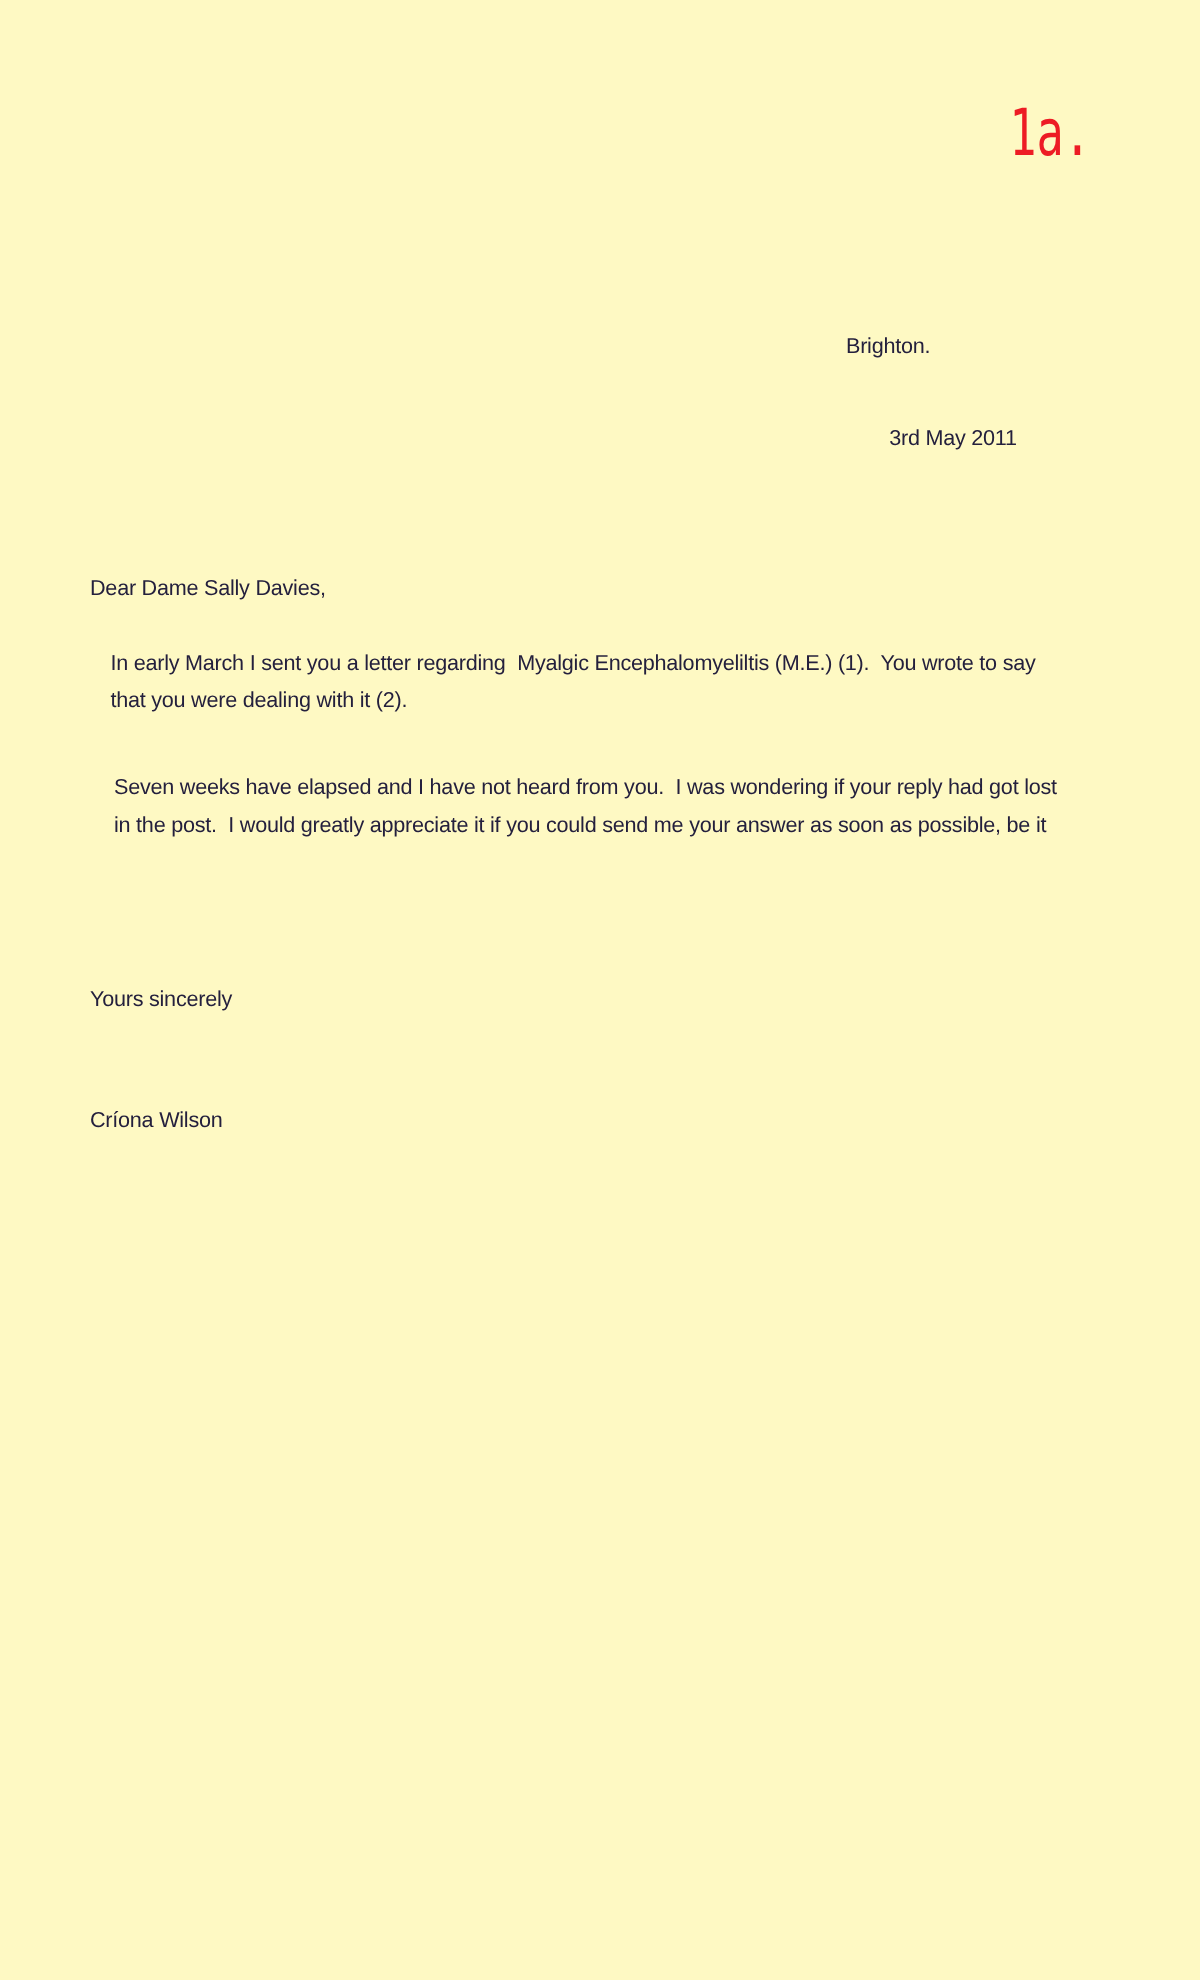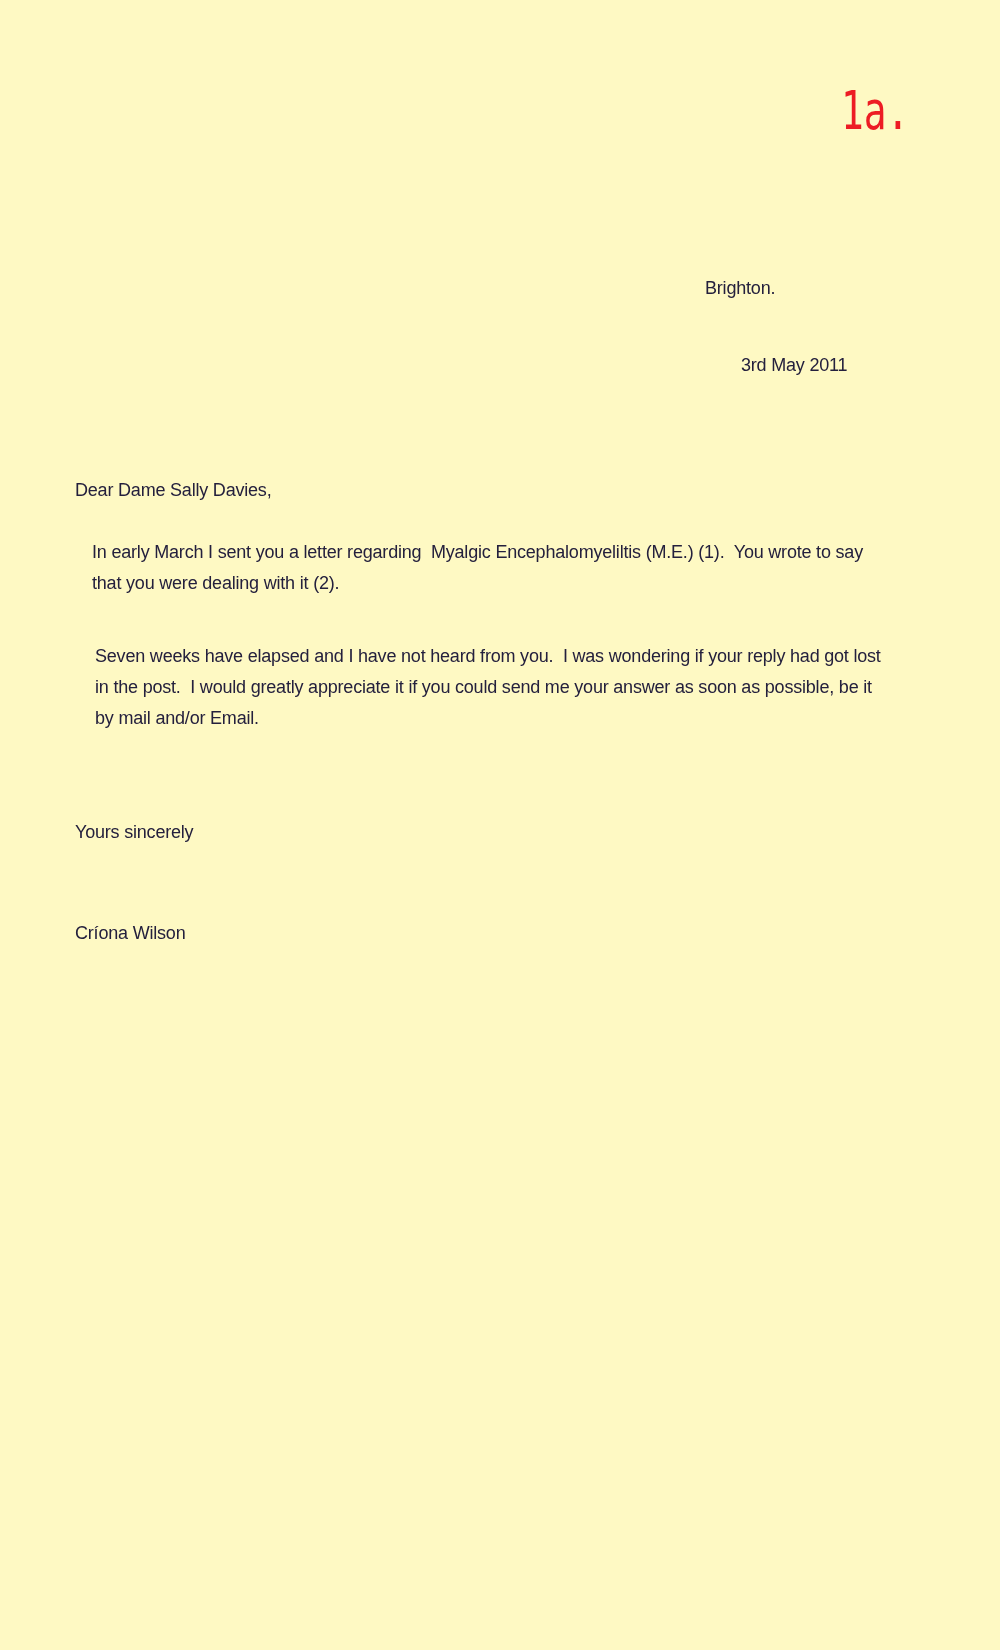--- a/index.html
+++ b/index.html
@@ -48,20 +48,19 @@
   <div class="abs single-line" style="left:75px; top:459px;margin-top:20px;">Dear Dame Sally Davies,</div>
 
   <div class="abs para" style="left:92px; top:537px;">
     <div class="line">In early March I sent you a letter regarding  Myalgic Encephalomyeliltis (M.E.) (1).  You wrote to say</div>
     <div class="line">that you were dealing with it (2).</div>
   </div>
 
   <div class="abs para" style="left:75px; top:641px;margin-left:20px;">
     <div class="line">Seven weeks have elapsed and I have not heard from you.  I was wondering if your reply had got lost</div>
     <div class="line">in the post.  I would greatly appreciate it if you could send me your answer as soon as possible, be it</div>
-    <div class="line">by mail and/or Email.</div>
   </div>
 
   <div class="abs single-line" style="left:75px; top:821px;">Yours sincerely</div>
 
   <div class="abs single-line" style="left:75px; top:922px;text-align:center;">Críona Wilson</div>
 
 </div>
 
 </body></html>

